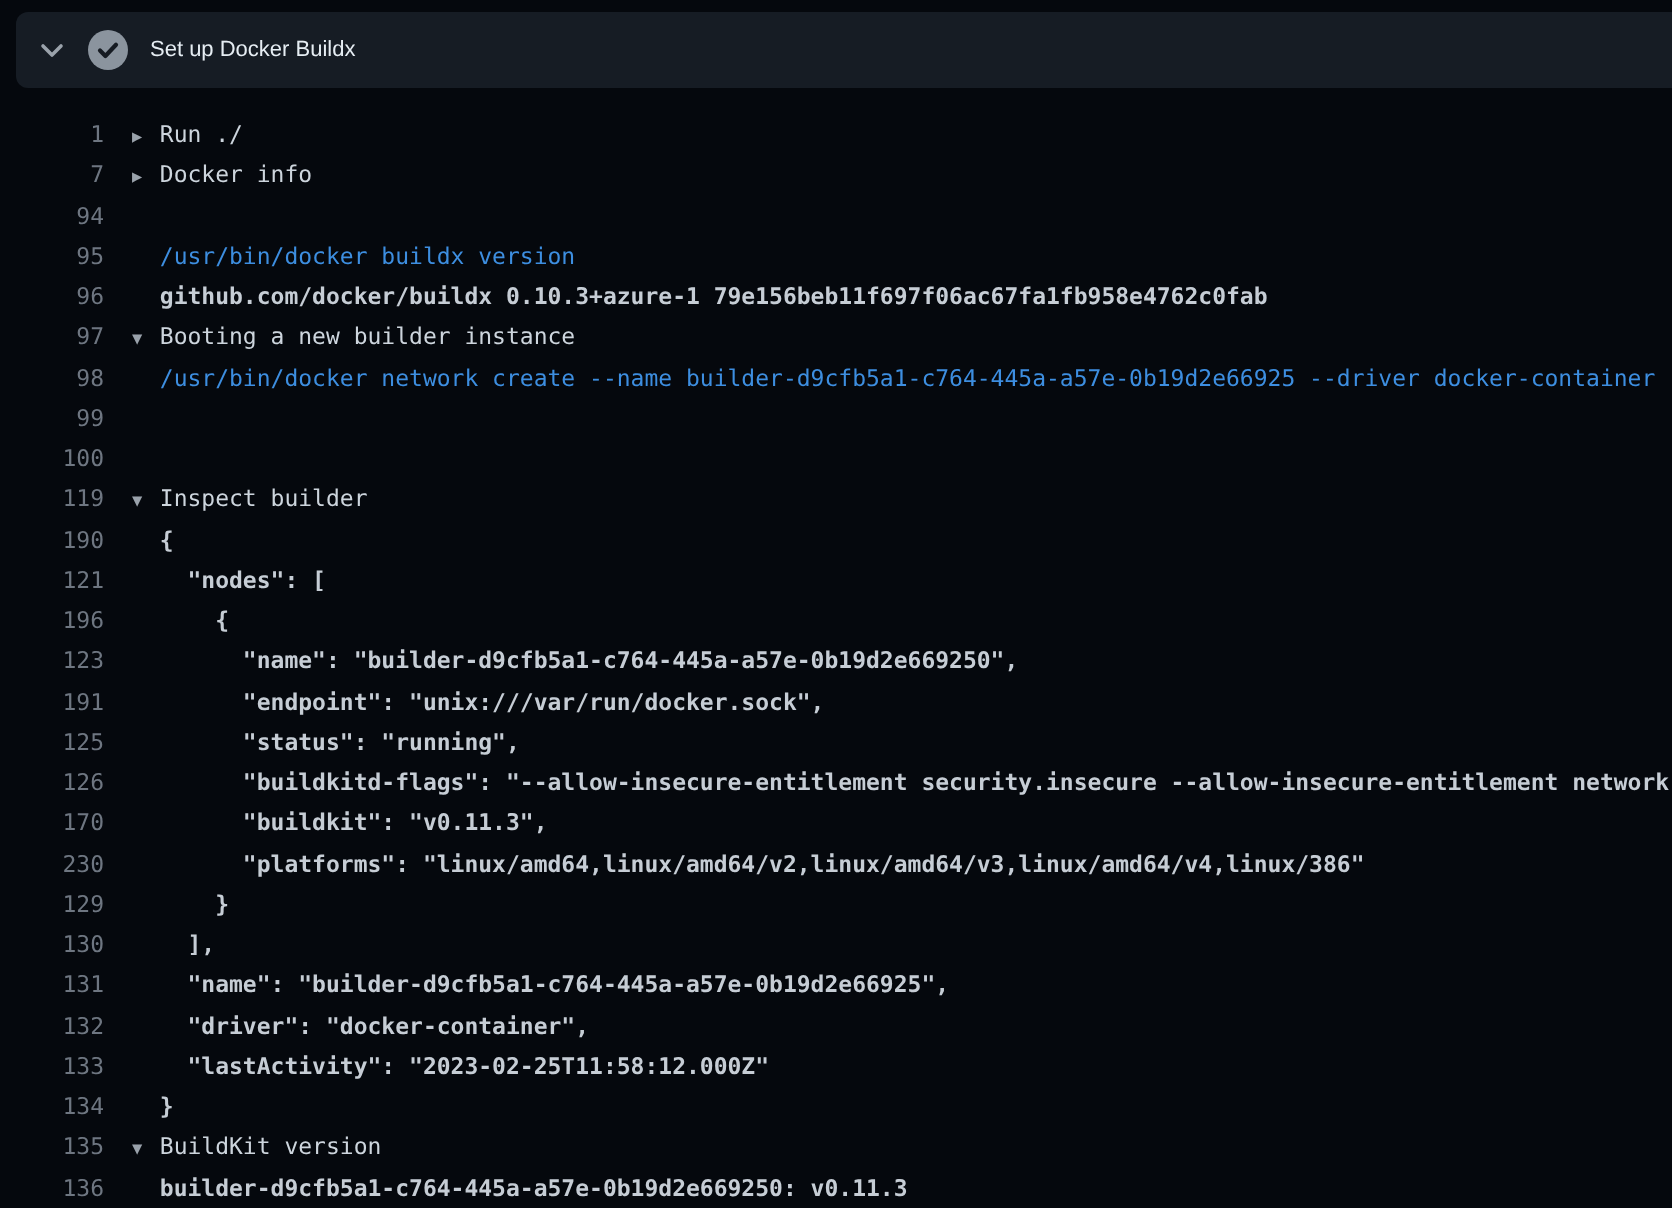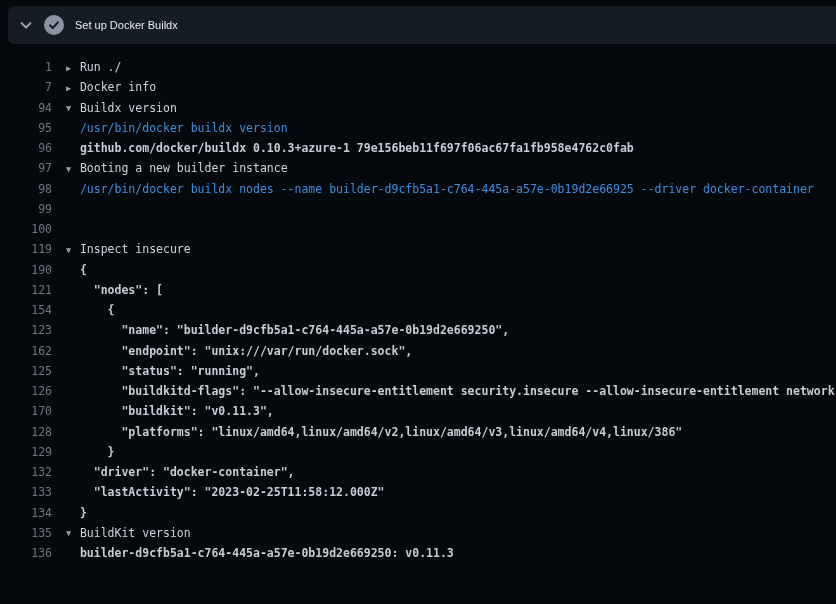--- a/index.html
+++ b/index.html
@@ -109,36 +109,38 @@
   <svg class="status-circle" viewBox="0 0 20 20">
     <circle cx="10" cy="10" r="10" fill="#8b949e"></circle>
     <path d="M6 10.3 L8.7 13 L14 7.4" fill="none" stroke="#161b22" stroke-width="2.1" stroke-linecap="round" stroke-linejoin="round"></path>
   </svg>
   <span class="step-title">Set up Docker Buildx</span>
 </div>
 
 <div class="log" id="log">
     <div class="row"><span class="num">1</span><span class="txt group"><span class="arrow">▶</span><span>Run ./</span></span></div>
     <div class="row"><span class="num">7</span><span class="txt group"><span class="arrow">▶</span><span>Docker info</span></span></div>
-    <div class="row"><span class="num">94</span><span class="txt group"><span class="arrow">▼</span><span>Buildx version</span></span></div>
+    <div class="row"><span class="num">94</span></div>
     <div class="row"><span class="num">95</span><span class="txt command">/usr/bin/docker buildx version</span></div>
     <div class="row"><span class="num">96</span><span class="txt output">github.com/docker/buildx 0.10.3+azure-1 79e156beb11f697f06ac67fa1fb958e4762c0fab</span></div>
     <div class="row"><span class="num">97</span><span class="txt group"><span class="arrow">▼</span><span>Booting a new builder instance</span></span></div>
-    <div class="row"><span class="num">98</span><span class="txt command">/usr/bin/docker buildx nodes --name builder-d9cfb5a1-c764-445a-a57e-0b19d2e66925 --driver docker-container</span></div>
+    <div class="row"><span class="num">98</span><span class="txt command">/usr/bin/docker network create --name builder-d9cfb5a1-c764-445a-a57e-0b19d2e66925 --driver docker-container</span></div>
     <div class="row"><span class="num">99</span></div>
     <div class="row"><span class="num">100</span></div>
-    <div class="row"><span class="num">119</span><span class="txt group"><span class="arrow">▼</span><span>Inspect insecure</span></span></div>
+    <div class="row"><span class="num">119</span><span class="txt group"><span class="arrow">▼</span><span>Inspect builder</span></span></div>
     <div class="row"><span class="num">190</span><span class="txt output">{</span></div>
     <div class="row"><span class="num">121</span><span class="txt output">  "nodes": [</span></div>
-    <div class="row"><span class="num">154</span><span class="txt output">    {</span></div>
+    <div class="row"><span class="num">196</span><span class="txt output">    {</span></div>
     <div class="row"><span class="num">123</span><span class="txt output">      "name": "builder-d9cfb5a1-c764-445a-a57e-0b19d2e669250",</span></div>
-    <div class="row"><span class="num">162</span><span class="txt output">      "endpoint": "unix:///var/run/docker.sock",</span></div>
+    <div class="row"><span class="num">191</span><span class="txt output">      "endpoint": "unix:///var/run/docker.sock",</span></div>
     <div class="row"><span class="num">125</span><span class="txt output">      "status": "running",</span></div>
     <div class="row"><span class="num">126</span><span class="txt output">      "buildkitd-flags": "--allow-insecure-entitlement security.insecure --allow-insecure-entitlement network.host",</span></div>
     <div class="row"><span class="num">170</span><span class="txt output">      "buildkit": "v0.11.3",</span></div>
-    <div class="row"><span class="num">128</span><span class="txt output">      "platforms": "linux/amd64,linux/amd64/v2,linux/amd64/v3,linux/amd64/v4,linux/386"</span></div>
+    <div class="row"><span class="num">230</span><span class="txt output">      "platforms": "linux/amd64,linux/amd64/v2,linux/amd64/v3,linux/amd64/v4,linux/386"</span></div>
     <div class="row"><span class="num">129</span><span class="txt output">    }</span></div>
+    <div class="row"><span class="num">130</span><span class="txt output">  ],</span></div>
+    <div class="row"><span class="num">131</span><span class="txt output">  "name": "builder-d9cfb5a1-c764-445a-a57e-0b19d2e66925",</span></div>
     <div class="row"><span class="num">132</span><span class="txt output">  "driver": "docker-container",</span></div>
     <div class="row"><span class="num">133</span><span class="txt output">  "lastActivity": "2023-02-25T11:58:12.000Z"</span></div>
     <div class="row"><span class="num">134</span><span class="txt output">}</span></div>
     <div class="row"><span class="num">135</span><span class="txt group"><span class="arrow">▼</span><span>BuildKit version</span></span></div>
     <div class="row"><span class="num">136</span><span class="txt output">builder-d9cfb5a1-c764-445a-a57e-0b19d2e669250: v0.11.3</span></div>
   </div>
 
 </body></html>

